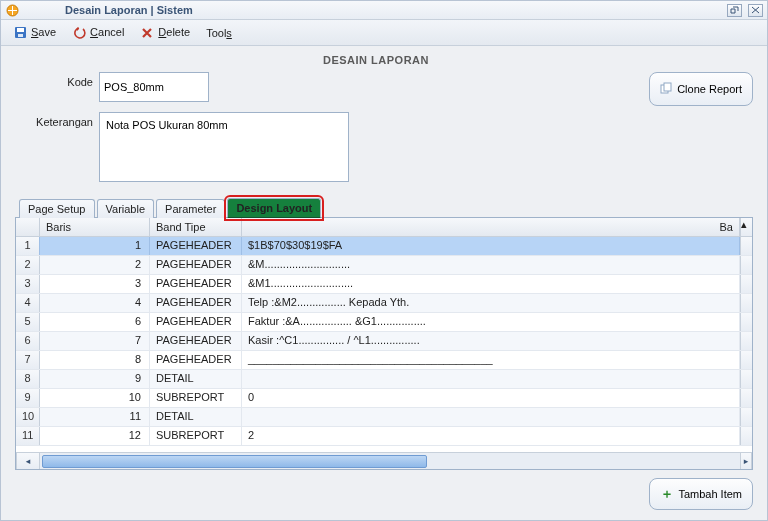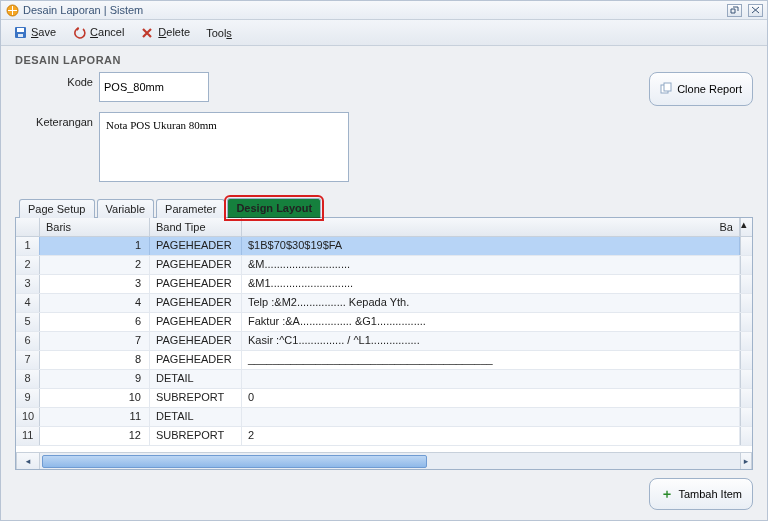--- a/index.html
+++ b/index.html
@@ -20,22 +20,23 @@
     flex-direction: column;
   }
   .titlebar {
     height: 19px;
     background: linear-gradient(#f6f8fb, #e8edf4);
     border-bottom: 1px solid #c7d0db;
     display: flex;
     align-items: center;
     padding: 0 4px;
     color: #3a5476;
-    font-weight: normal;
+    font-weight: bold;
     font-size: 11px;
+    gap: 42px;
   }
   .titlebar .t-icon {
     width: 14px; height: 14px; margin-right: 4px;
     display:flex;align-items:center;justify-content:center;
   }
   .title-right { margin-left: auto; display:flex; gap:6px; }
   .title-btn {
     width: 15px; height: 13px;
     border: 1px solid #97a8bf;
     background: linear-gradient(#fdfdfe,#dfe6ef);
@@ -52,21 +53,21 @@
     gap: 4px;
   }
   .tbtn {
     display:flex; gap:4px;
     padding: 2px 6px; cursor:pointer;
     color:#1a1a1a;
   }
   .tbtn .ico { width:14px;height:14px;display:flex;align-items:center;justify-content:center; }
   .tbtn .lbl .u { text-decoration: underline; }
   .header-right-title {
-    text-align: left;
+    text-align: center;
     padding: 8px 16px 0 0;
     color:#5a5a5a;
     font-size:11px;
     font-weight: bold;
     letter-spacing: 0.5px;
   }
   .content {
     flex:1;
     padding: 0 14px 10px 14px;
     display:flex; flex-direction:column;
@@ -90,21 +91,21 @@
     padding:2px 4px;
     font-family:inherit;
     font-size:11px;
     height:30px;
     width:110px;
   }
   .textarea {
     border:1px solid #9fb2c9;
     background:#fff;
     padding:6px 6px;
-    font-family:Liberation Serif, serif;
+    font-family:Liberation Sans, sans-serif;
     font-size:11px;
     width:250px;
     height:70px;
     resize:none;
   }
   .btn {
     border:1px solid #9fb2c9;
     background: linear-gradient(#fdfdfe,#e9eef5);
     padding:9px 10px;
     font-family:inherit;

